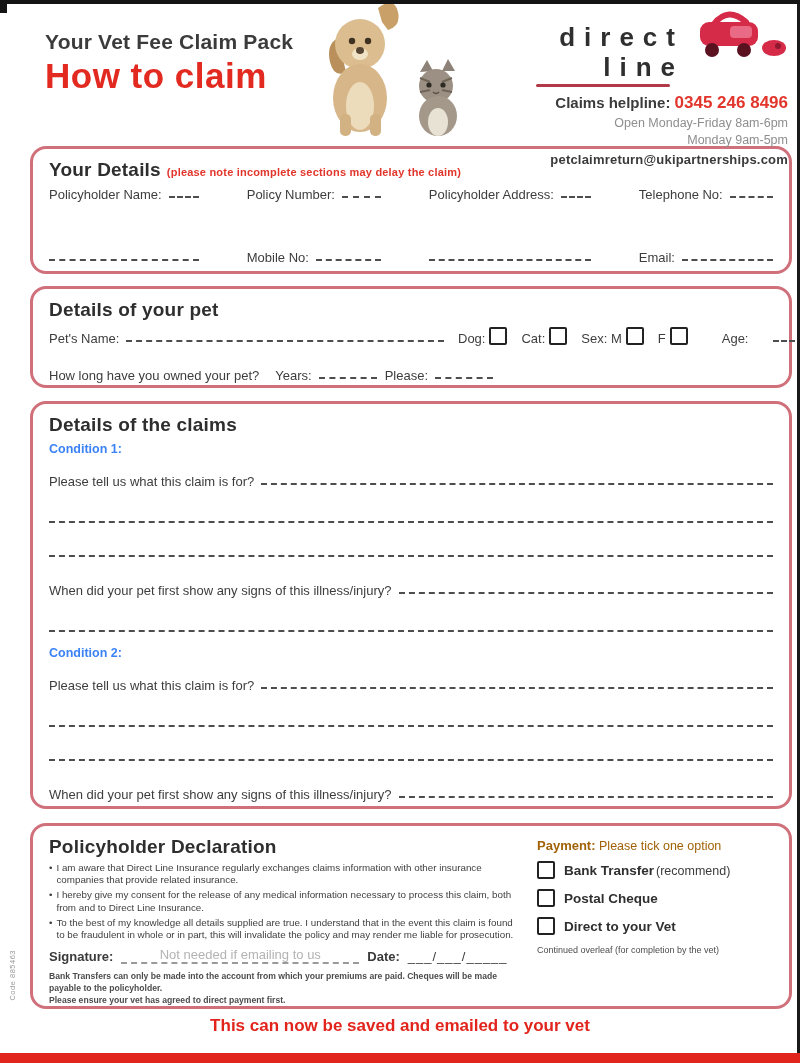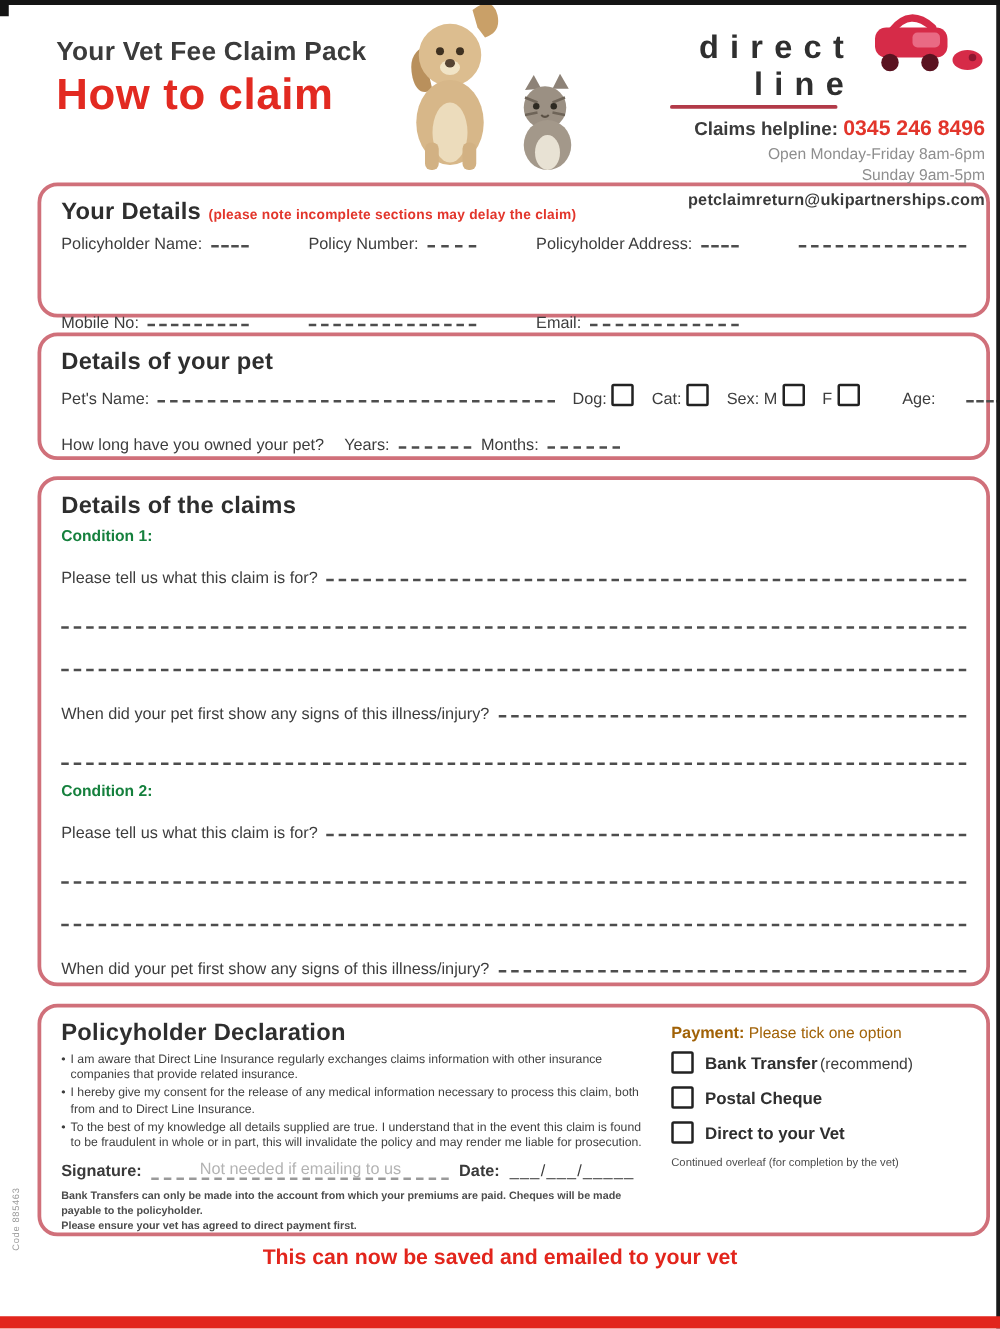--- a/index.html
+++ b/index.html
@@ -32,34 +32,34 @@
     margin-left:30px;margin-right:8px;padding:8px 16px;background:#fff;
   }
   .box h2{margin:2px 0 6px;font-size:19px;color:#2e2e2e;letter-spacing:.2px;}
   .rednote{font-size:11px;font-weight:bold;color:#e2352b;margin-left:6px;}
   .lbl{font-size:13px;color:#3d3d3d;white-space:nowrap;}
   .fl{display:flex;align-items:flex-end;}
   .ln{flex:1;border-bottom:2px dashed #4d4d4d;margin:0 0 4px 7px;min-width:30px;}
   .ln.short{flex:0 0 58px;}
   .blankln{border-bottom:2px dashed #4d4d4d;height:2px;}
 
-  .box.your-details{height:108px;margin-top:4px;}
+  .box.your-details{height:128px;margin-top:4px;}
   .yd-grid{display:grid;grid-template-columns:1fr 1fr 1fr 1fr;column-gap:46px;row-gap:14px;margin-top:6px;gap:48px;}
 
   .box.pet-details{height:102px;margin-top:12px;}
   .pd-row1{display:flex;align-items:flex-end;margin-top:4px;}
   .pd-name{flex:0 0 395px;display:flex;align-items:flex-end;}
   .chk-group{display:flex;gap:14px;margin-left:14px;}
   .chk-item{display:flex;align-items:flex-end;gap:4px;}
   .chk{width:14px;height:14px;border:2px solid #222;border-radius:2px;background:#fff;margin-bottom:1px;}
   .age-wrap{display:flex;align-items:flex-end;margin-left:34px;flex:1;gap:18px;}
   .pd-row2{display:flex;align-items:flex-end;margin-top:22px;}
 
   .box.claims{height:408px;margin-top:13px;}
-  .cond-label{font-size:12.5px;font-weight:bold;color:#15803d;margin:2px 0 2px;}
+  .cond-label{font-size:12.5px;font-weight:bold;color:#3b82f6;margin:2px 0 2px;}
   .q-row{margin-top:18px;}
   .claims .blankln{margin-top:30px;}
   .claims .q-row.second{margin-top:26px;}
 
   .box.declaration{height:186px;margin-top:14px;display:flex;gap:14px;}
   .dec-left{flex:1;min-width:0;}
   .dec-left h2{margin-bottom:4px;}
   .bullet{display:flex;font-size:9.8px;color:#3e3e3e;line-height:1.25;margin-bottom:3px;}
   .bullet .dot{margin-right:4px;}
   .sig-row{display:flex;align-items:flex-end;margin-top:6px;gap:8px;}
@@ -141,38 +141,42 @@
             <circle cx="86" cy="38" r="3" fill="#8f1730"></circle>
           </svg>
         </span>
       </div>
       <div class="brand-underline"></div>
       <div class="helpline">
         <span>Claims helpline:</span>
         <span class="num">0345 246 8496</span>
       </div>
       <div class="hours">Open Monday-Friday 8am-6pm</div>
-      <div class="hours">Sunday 9am-5pm</div>
+      <div class="hours">Monday 9am-5pm</div>
       <div class="email">petclaimreturn@ukipartnerships.com</div>
     </div>
   </div>
 
   <section class="box your-details">
     <h2><span>Your Details</span><span class="rednote">(please note incomplete sections may delay the claim)</span></h2>
     <div class="yd-grid">
       <div class="fl">
         <span class="lbl">Policyholder Name:</span>
         <span class="ln"></span>
       </div>
       <div class="fl">
         <span class="lbl">Policy Number:</span>
         <span class="ln"></span>
       </div>
       <div class="fl">
         <span class="lbl">Policyholder Address:</span>
+        <span class="ln"></span>
+      </div>
+      <div class="fl">
+        <span class="lbl">Telephone No:</span>
         <span class="ln"></span>
       </div>
       <div class="fl">
         <span class="ln" style="margin-left:0"></span>
       </div>
       <div class="fl">
         <span class="lbl">Mobile No:</span>
         <span class="ln"></span>
       </div>
       <div class="fl">
@@ -212,21 +216,21 @@
       </div>
       <div class="age-wrap">
         <span class="lbl">Age:</span>
         <span class="ln"></span>
       </div>
     </div>
     <div class="pd-row2">
       <span class="lbl">How long have you owned your pet?</span>
       <span class="lbl" style="margin-left:16px">Years:</span>
       <span class="ln short"></span>
-      <span class="lbl" style="margin-left:8px">Months:</span>
+      <span class="lbl" style="margin-left:8px">Please:</span>
       <span class="ln short"></span>
     </div>
   </section>
 
   <section class="box claims">
     <h2>Details of the claims</h2>
 
     <div>
       <div class="cond-label">Condition 1:</div>
       <div class="fl q-row">

